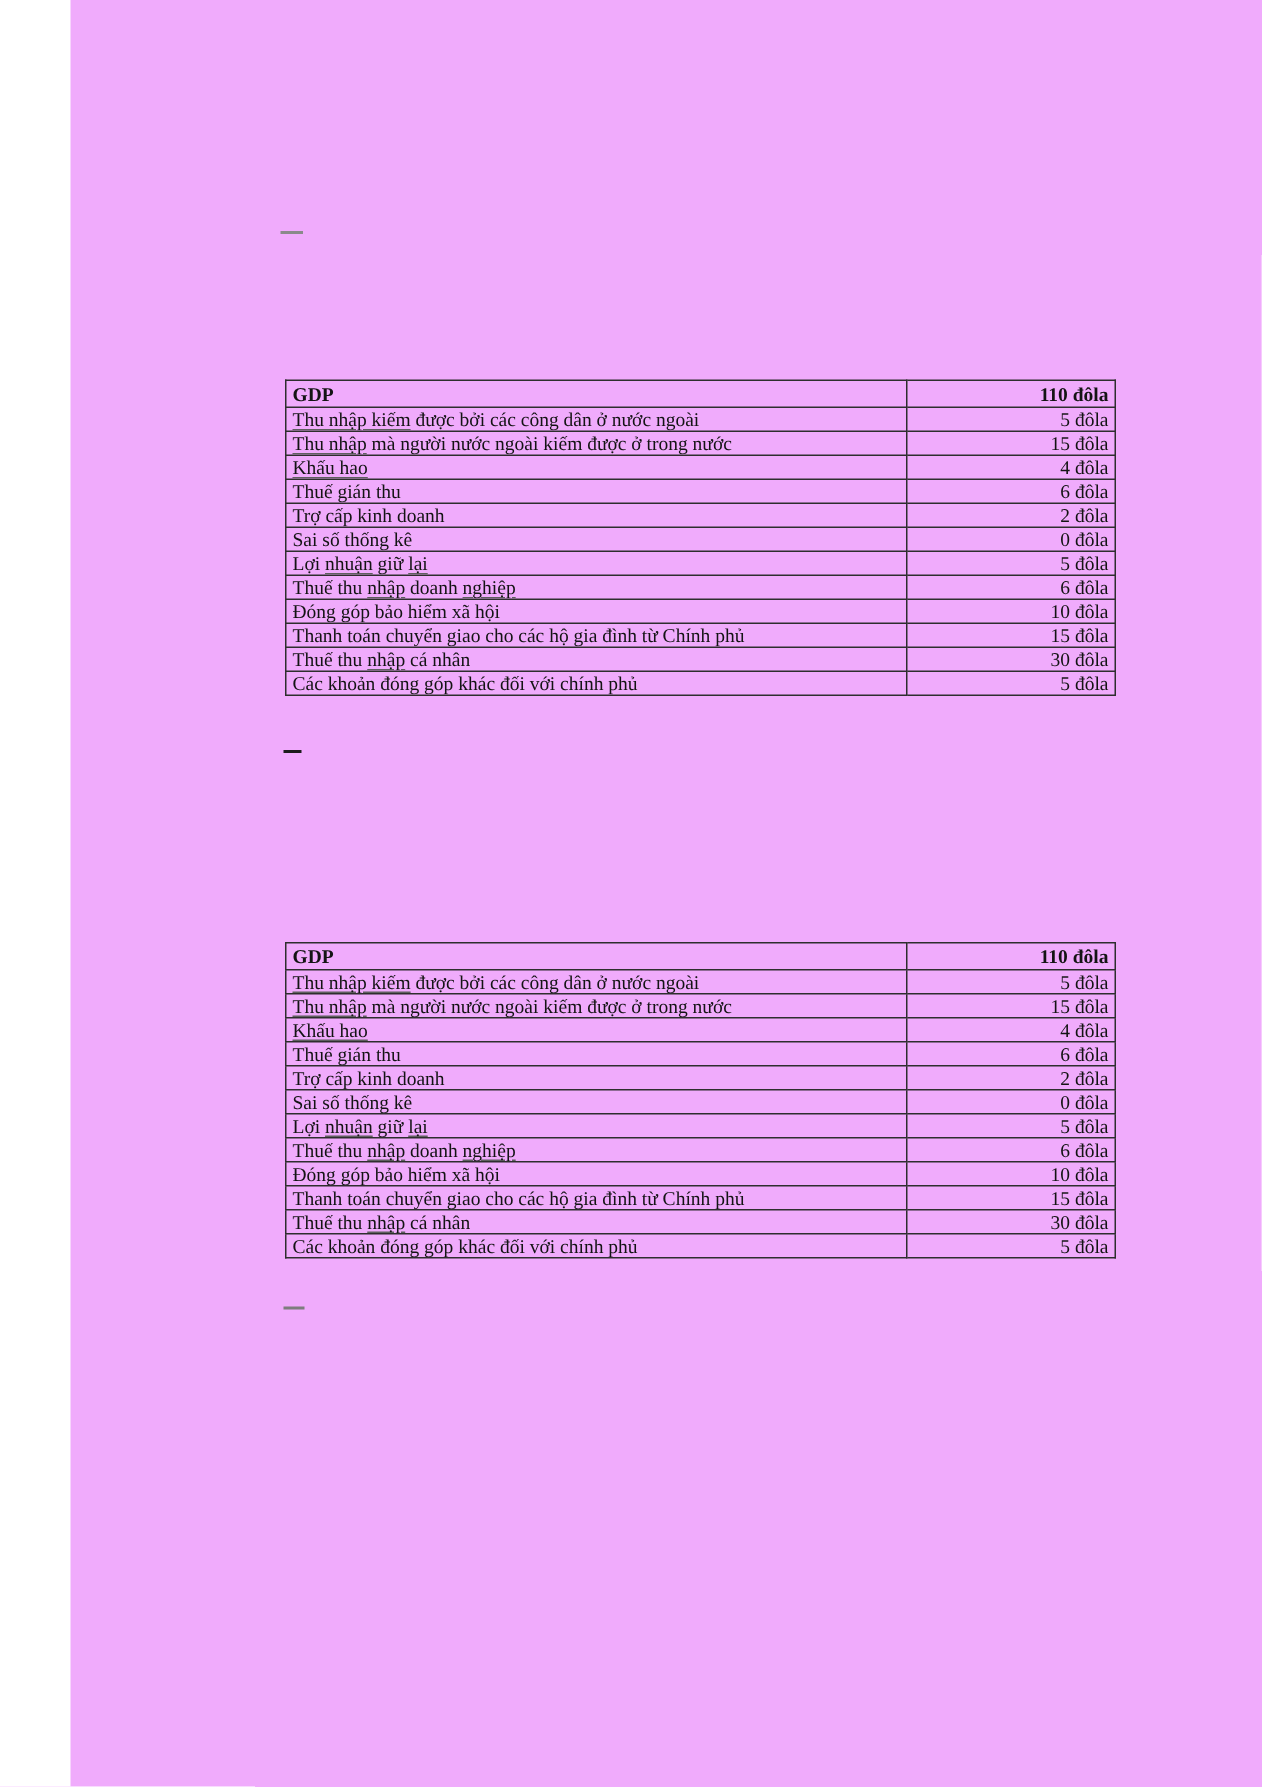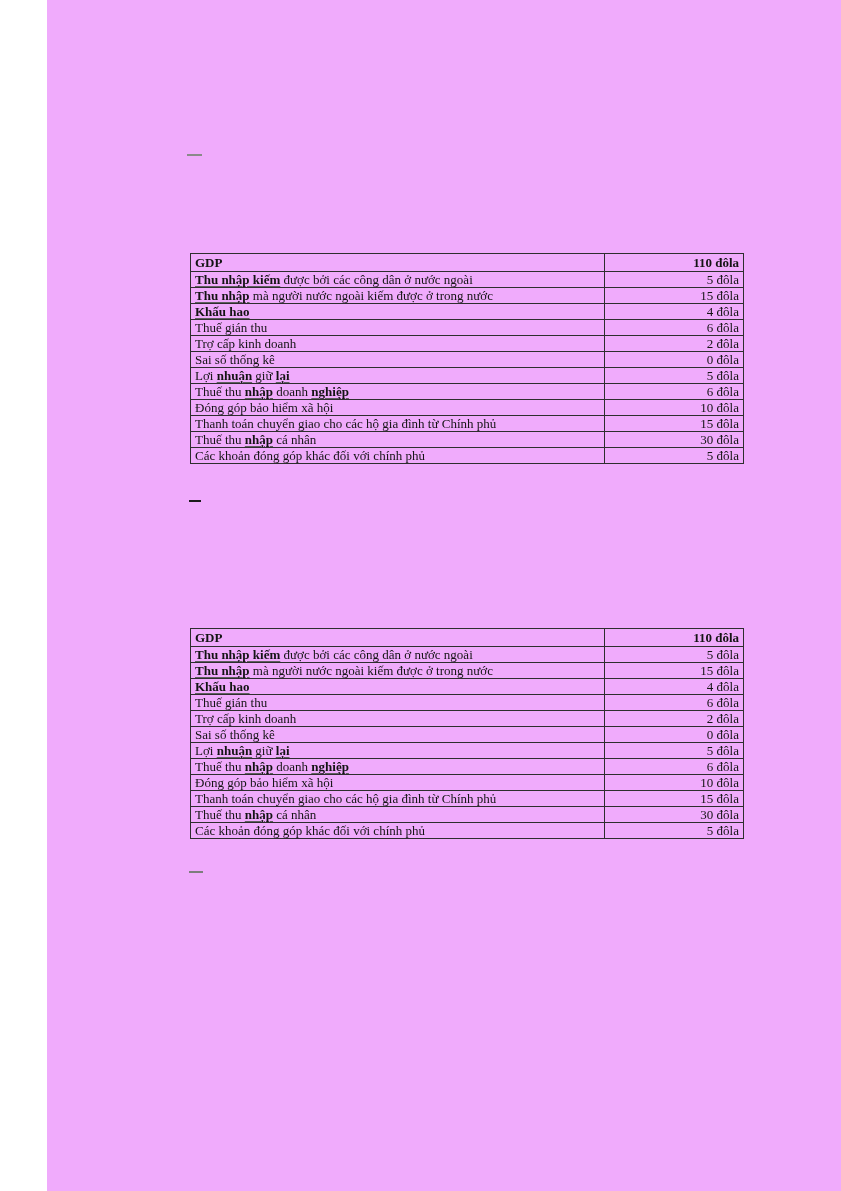--- a/index.html
+++ b/index.html
@@ -45,21 +45,20 @@
   table.doc-table col.c1 { width: 414px; }
   table.doc-table col.c2 { width: 139px; }
   table.doc-table .c1 { text-align: left; }
   table.doc-table .c2 { text-align: right; }
   table.doc-table tr.hdr th { font-weight: bold; height: 17px; line-height: 17px; }
   .sc {
     text-decoration: underline;
     text-decoration-color: #5f5f5f;
     text-decoration-thickness: 1px;
     text-underline-offset: 2px;
-    font-weight: bold;
   }
 </style>
 </head>
 <body>
 
 <div id="page">
 
   <div id="dash1" class="dash"></div>
 
   <table id="table1" class="doc-table">

